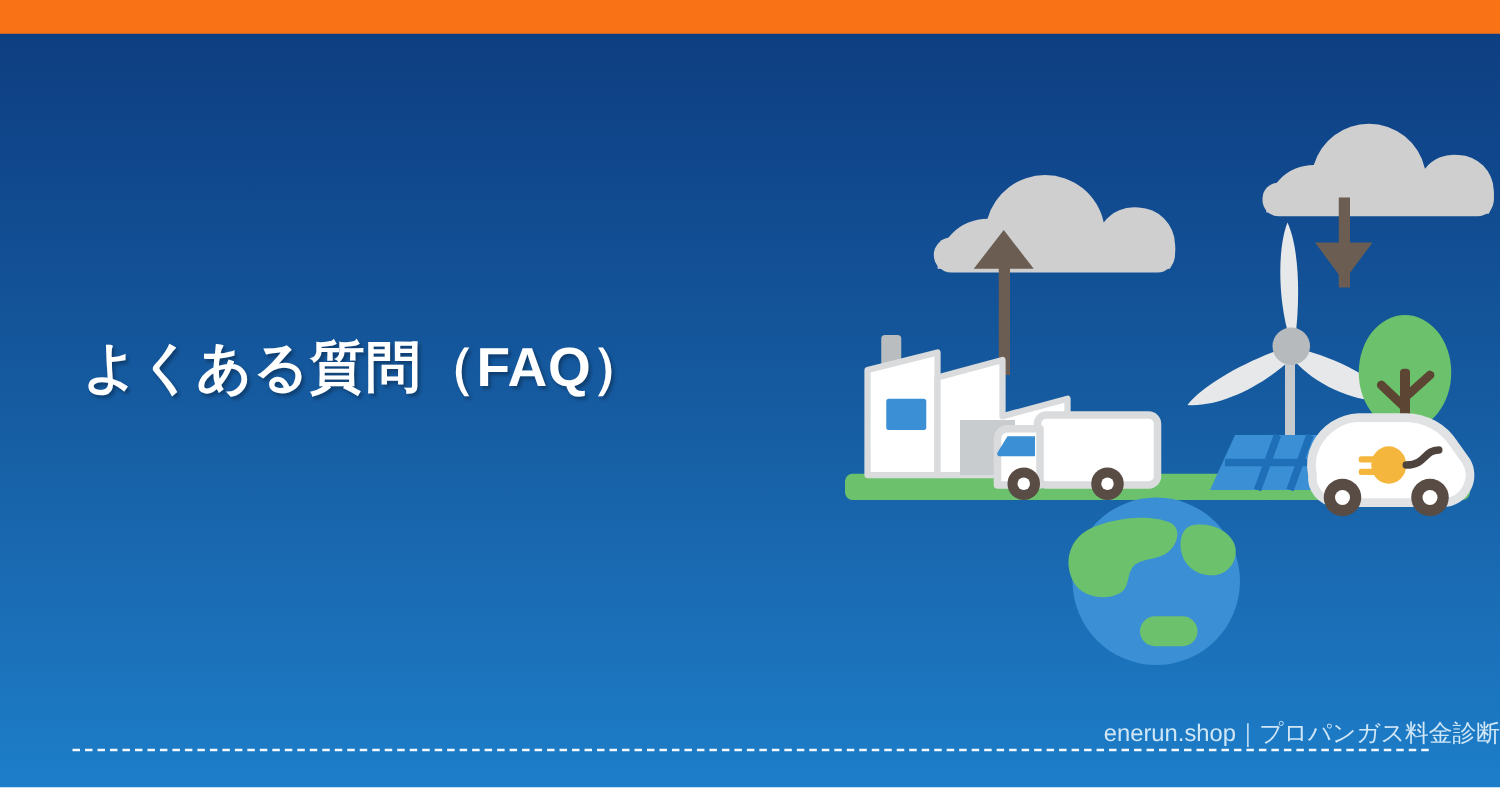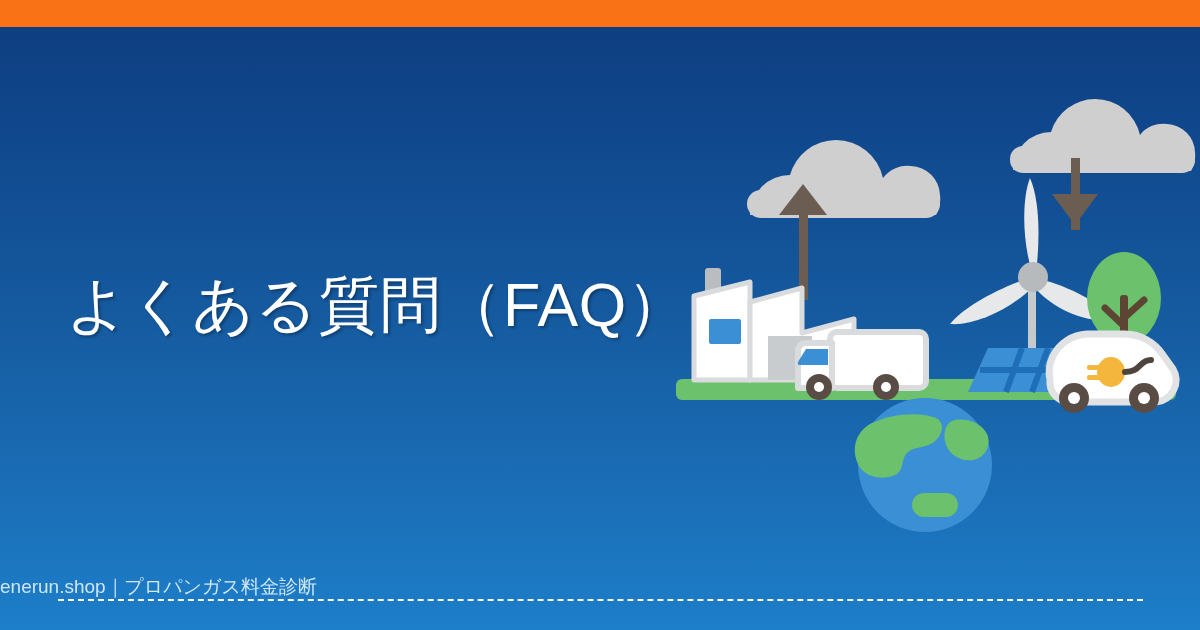--- a/index.html
+++ b/index.html
@@ -28,36 +28,36 @@
     width: 1200px;
     height: 27px;
     background: #f97316;
   }
 
   
   .title {
     position: absolute;
     left: 66px;
     top: 266px;
-    font-size: 61px;
+    font-size: 44px;
     line-height: 1.3;
     color: #ffffff;
     letter-spacing: 0.01em;
     white-space: nowrap;
     text-shadow: 2px 2px 3px rgba(0,0,0,0.30);
-    font-weight: 400;
+    font-weight: 700;
   }
 
   
   .footer-text {
     position: absolute;
     left: 0;
     top: 574px;
     width: 1200px;
-    text-align: left;
+    text-align: right;
     font-size: 19px;
     color: #cfe6f7;
     white-space: nowrap;
   }
   .footer-rule {
     position: absolute;
     left: 58px;
     top: 599px;
     width: 1085px;
     height: 0;

